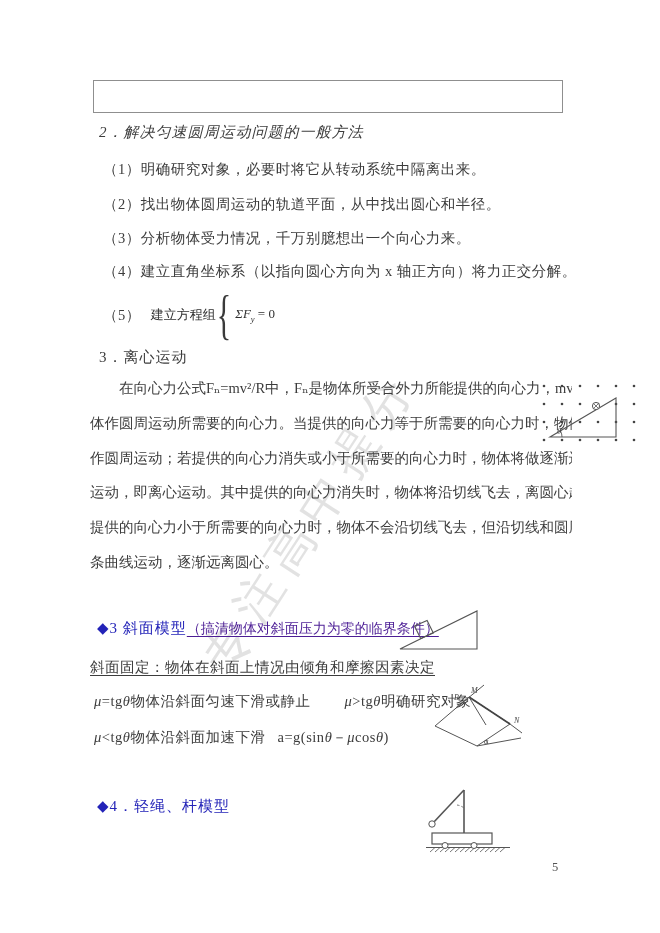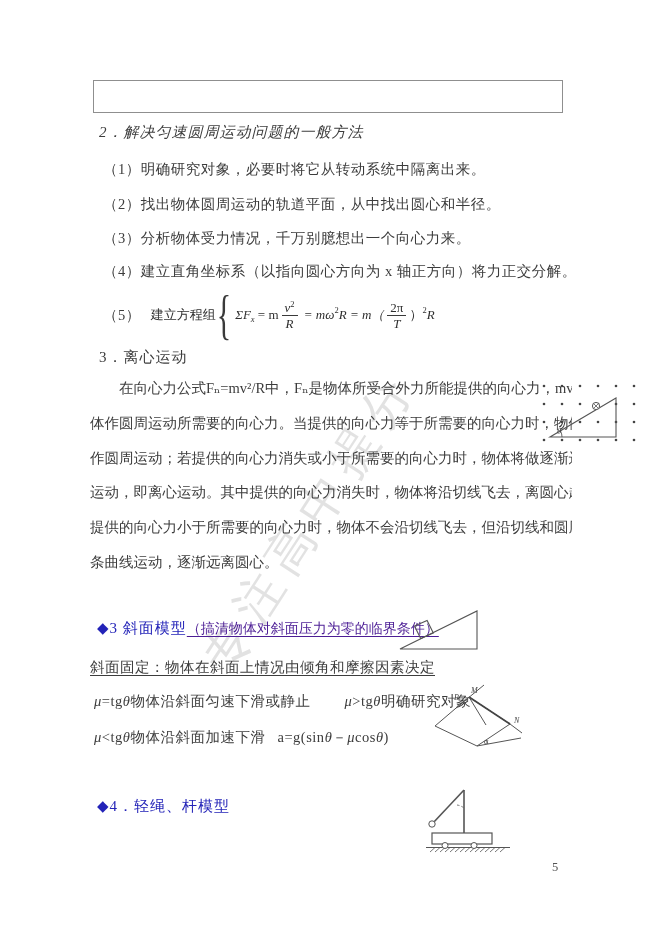--- a/index.html
+++ b/index.html
@@ -72,23 +72,22 @@
     <div class="abs txt" style="left:103px;top:195px;">（2）找出物体圆周运动的轨道平面，从中找出圆心和半径。</div>
     <div class="abs txt" style="left:103px;top:229px;">（3）分析物体受力情况，千万别臆想出一个向心力来。</div>
     <div class="abs txt" style="left:103px;top:262px;">（4）建立直角坐标系（以指向圆心方向为 x 轴正方向）将力正交分解。</div>
 
     <div class="abs item5-row" style="left:103px;top:287px;height:56px;">
       <span class="txt">（5）</span>
       <span class="eq" style="margin-left:10px;font-size:13px;">建立方程组</span>
       <span class="brace">{</span>
       <span class="eq-col">
         <span class="eq">
-          <span class="it">ΣF</span><sub class="it">x</sub>
-          <span>= m</span><span class="frac"><span class="num"><span class="it">v</span><sup>2</sup></span><span class="den it">R</span></span>
-          <span class="it">= mω</span><sup>2</sup><span class="it">R = m（</span><span class="frac"><span class="num">2π</span><span class="den it">T</span></span><span>）</span><sup>2</sup><span class="it">R</span>
+          <span class="it">ΣF</span><sub class="it">y</sub>
+          <span>= 0</span>
         </span>
       </span>
     </div>
 
     <div class="abs heading" style="left:99px;top:348px;text-align:center;">3．离心运动</div>
 
     <div class="abs" style="left:90px;top:371px;width:482px;">
       <div class="pline short indent">在向心力公式Fₙ=mv²/R中，Fₙ是物体所受合外力所能提供的向心力，mv²/R是物</div>
       <div class="pline short">体作圆周运动所需要的向心力。当提供的向心力等于所需要的向心力时，物体将</div>
       <div class="pline">作圆周运动；若提供的向心力消失或小于所需要的向心力时，物体将做逐渐远离圆心的</div>

